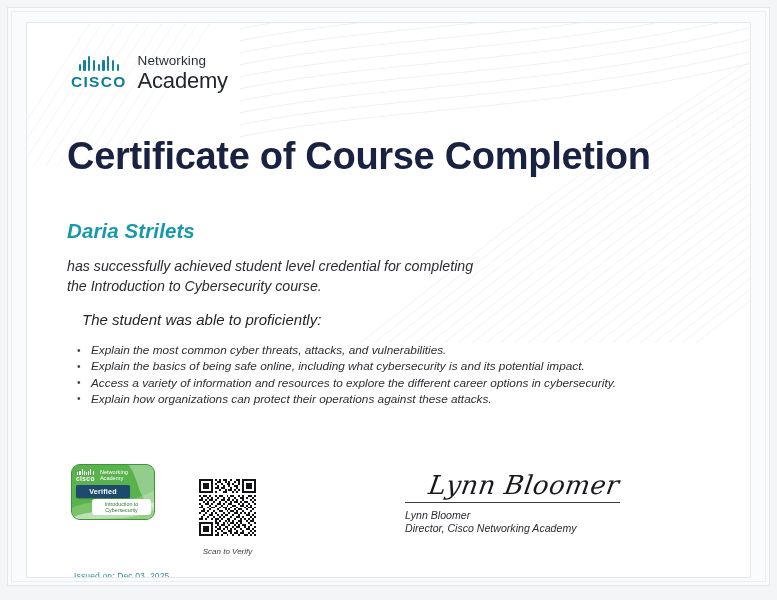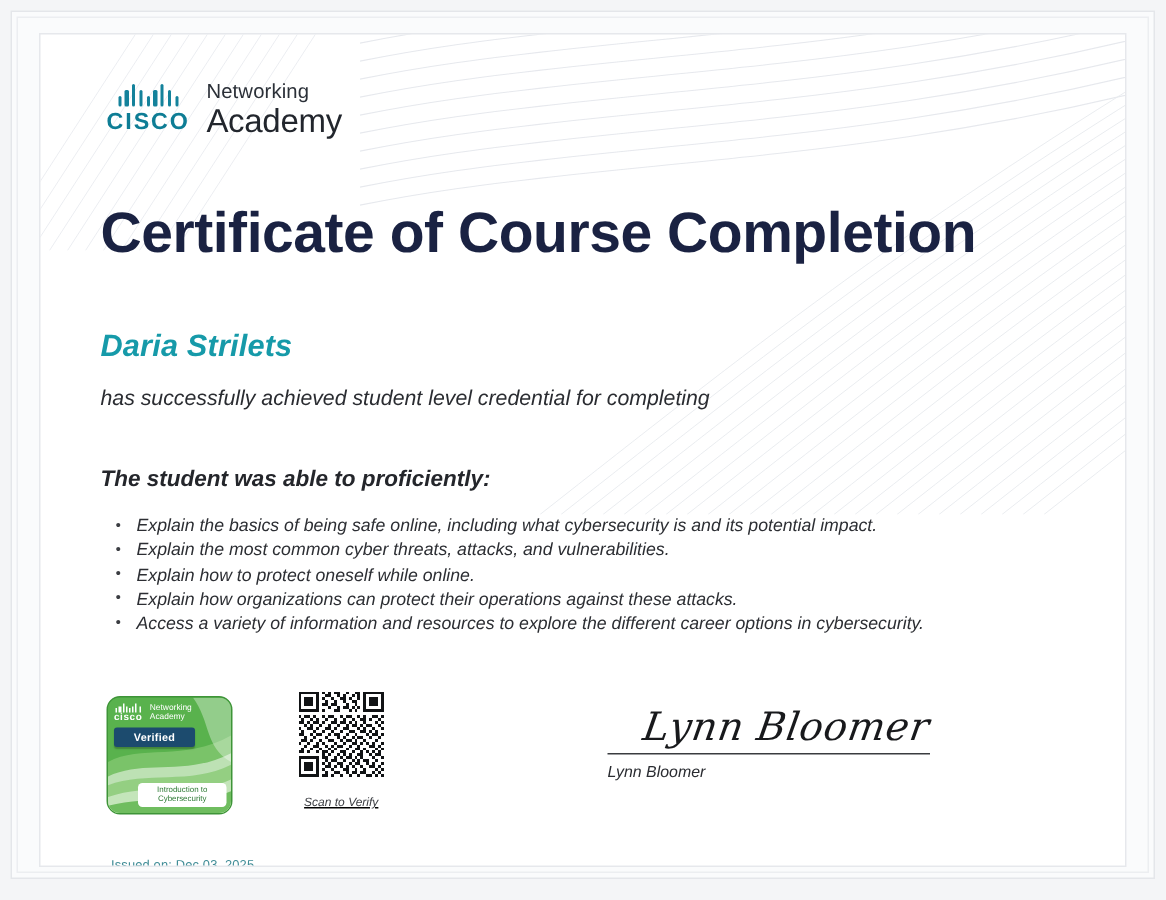--- a/index.html
+++ b/index.html
@@ -76,42 +76,42 @@
     font-size: 20.5px; font-style: italic; font-weight: 700;
     color: #169aa9; letter-spacing: .1px; text-align: center;
   }
   
   .body-text {
     position: absolute; left: 40px; top: 233px;
     font-size: 14.2px; font-style: italic; color: #2a2c31;
     line-height: 20px; width: 560px;
   }
   .prof-head {
-    position: absolute; left: 40px; top: 288px;
-    font-size: 15px; font-style: italic; color: #24262b; font-weight: bold;
+    position: absolute; left: 55px; top: 288px;
+    font-size: 15px; font-style: italic; color: #24262b;
   }
   .bullets {
     position: absolute; left: 48px; top: 320px;
     width: 620px;
   }
   .bullets li {
     list-style: none;
     font-size: 11.8px; font-style: italic; color: #2c2e33;
     line-height: 15.2px; padding-left: 16px; position: relative;
     margin-bottom: 1.1px;
   }
   .bullets li:before {
     content: "\2022"; position: absolute; left: 2px; top: -0.5px;
     font-size: 10px; color: #3b3d42;
   }
 
   
   .badge {
     position: absolute; left: 44px; top: 441px;
-    width: 84px; height: 79px; border-radius: 9px;
+    width: 84px; height: 56px; border-radius: 9px;
     background: #55b04a;
     border: 1.5px solid #3e9438;
     overflow: hidden;
   }
   .badge-inner { position: absolute; inset: 0; }
   .badge-top {
     position: absolute; left: 0; top: 0; right: 0; height: 19px;
     display: flex; align-items: center; gap: 3px; padding: 2px 0 0 4px;
   }
   .badge-bars { display: flex; align-items: flex-end; gap: 1.1px; height: 6px; }
@@ -135,21 +135,21 @@
   .badge-footer {
     position: absolute; left: 20px; bottom: 4px; right: 3px;
     background: #ffffff; border-radius: 3px;
     padding: 2px 3px; text-align: center;
   }
   .badge-footer span {
     display: block; font-size: 5.3px; color: #2d7a34; line-height: 6.2px;
   }
 
   
-  .qr-wrap { position: absolute; left: 172px; top: 438px; text-decoration: underline; }
+  .qr-wrap { position: absolute; left: 172px; top: 456px; }
   .qr { width: 57px; height: 57px; background: #fff; }
   .qr-cap {
     margin-top: 7px; text-align: center; width: 57px;
     font-size: 8px; font-style: italic; color: #3b3d42;
   }
 
   
   .sig-block { position: absolute; left: 378px; top: 447px; width: 260px; }
   .sig-script {
     font-family: "DejaVu Serif", serif;
@@ -255,30 +255,30 @@
         <span class="aca">Academy</span>
       </div>
     </div>
 
     <h1 class="cert-title">Certificate of Course Completion</h1>
 
     <div class="student-name">Daria Strilets</div>
 
     <div class="body-text">
       <div>has successfully achieved student level credential for completing</div>
+      <div>the Introduction to Cybersecurity course.</div>
     </div>
 
     <div class="prof-head">The student was able to proficiently:</div>
 
     <ul class="bullets">
+      <li>Explain the most common cyber threats, attacks, and vulnerabilities.</li>
       <li>Explain the basics of being safe online, including what cybersecurity is and its potential impact.</li>
-      <li>Explain the most common cyber threats, attacks, and vulnerabilities.</li>
-      <li>Explain how to protect oneself while online.</li>
+      <li>Access a variety of information and resources to explore the different career options in cybersecurity.</li>
       <li>Explain how organizations can protect their operations against these attacks.</li>
-      <li>Access a variety of information and resources to explore the different career options in cybersecurity.</li>
     </ul>
 
     <div class="badge">
       <svg class="badge-inner" viewBox="0 0 84 79" preserveAspectRatio="none">
         <rect x="0" y="0" width="84" height="79" fill="#59b24d"></rect>
         <path d="M0,44 C22,32 52,44 84,26 L84,79 L0,79 Z" fill="#7cc46a" opacity="0.95"></path>
         <path d="M0,54 C24,42 54,54 84,38 L84,79 L0,79 Z" fill="#ffffff" opacity="0.5"></path>
         <path d="M0,60 C26,50 56,60 84,46 L84,79 L0,79 Z" fill="#8fcd7c" opacity="0.9"></path>
         <path d="M0,68 C28,58 58,68 84,56 L84,79 L0,79 Z" fill="#ffffff" opacity="0.45"></path>
         <path d="M0,74 C30,66 60,74 84,64 L84,79 L0,79 Z" fill="#6fbd5f"></path>
@@ -547,18 +547,19 @@
             <rect x="28" y="28" width="1" height="1"></rect>
         </g>
       </svg>
       <div class="qr-cap">Scan to Verify</div>
     </div>
 
     <div class="sig-block">
       <div class="sig-script">Lynn Bloomer</div>
       <div class="sig-line"></div>
       <div class="sig-name">Lynn Bloomer</div>
+      <div class="sig-role">Director, Cisco Networking Academy</div>
     </div>
 
     <div class="issued">Issued on: Dec 03, 2025</div>
 
   </div>
 </div>
 
 </body></html>

